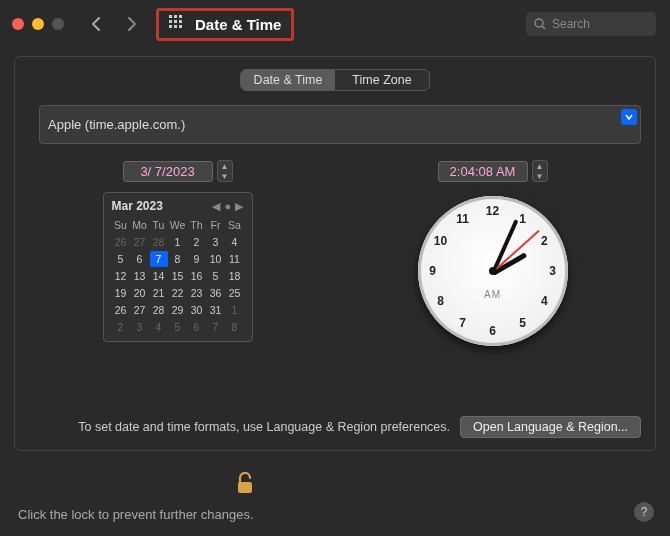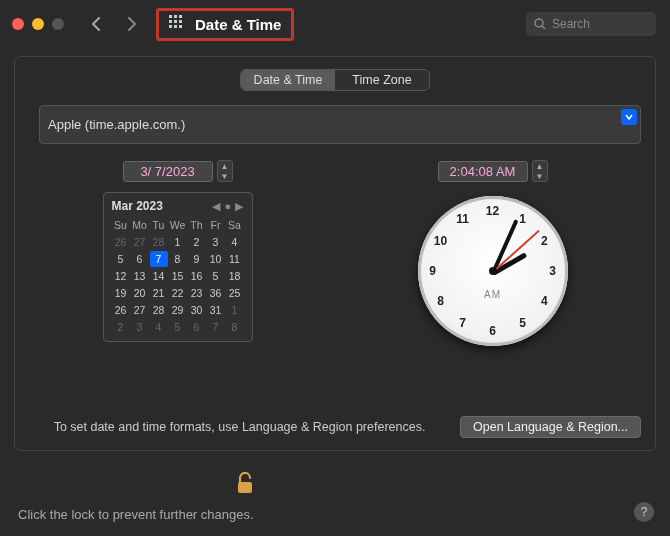--- a/index.html
+++ b/index.html
@@ -62,21 +62,21 @@
   .clock .num { position:absolute; font-size:12px; font-weight:600; color:#222; transform:translate(-50%,-50%); }
   .clock .ampm { position:absolute; left:50%; top:62%; transform:translateX(-50%); font-size:10px; color:#888; letter-spacing:1px; }
   .hand { position:absolute; left:50%; top:50%; transform-origin: 0% 50%; border-radius:2px; }
   .hand.hour { width:38px; height:5px; background:#111; }
   .hand.min  { width:58px; height:4px; background:#111; }
   .hand.sec  { width:62px; height:2px; background:#e03b2f; }
   .pin { position:absolute; left:50%; top:50%; width:8px; height:8px; background:#111; border-radius:50%; transform:translate(-50%,-50%); }
 
   
   .panel-foot { position:absolute; left:14px; right:14px; bottom:12px; display:flex; align-items:center; gap:10px; }
-  .panel-foot .txt { flex:1; color:#ccc; font-size:12.5px; text-align:center; }
+  .panel-foot .txt { flex:1; color:#ccc; font-size:12.5px; text-align:right; }
   .open-btn { background:#555; border:1px solid #6a6a6a; border-radius:4px; padding:3px 12px; color:#eee; font-size:12.5px; }
 
   
   .lock-row { position:absolute; left:18px; bottom:14px; display:flex; align-items:flex-end; gap:10px; color:#aaa; font-size:13px;flex-direction:column; }
   .help { position:absolute; right:16px; bottom:14px; width:20px; height:20px; border-radius:50%; background:#555; color:#ccc; display:flex; align-items:center; justify-content:center; font-size:12px; }
 </style>
 </head>
 <body>
 
 <div class="window">

